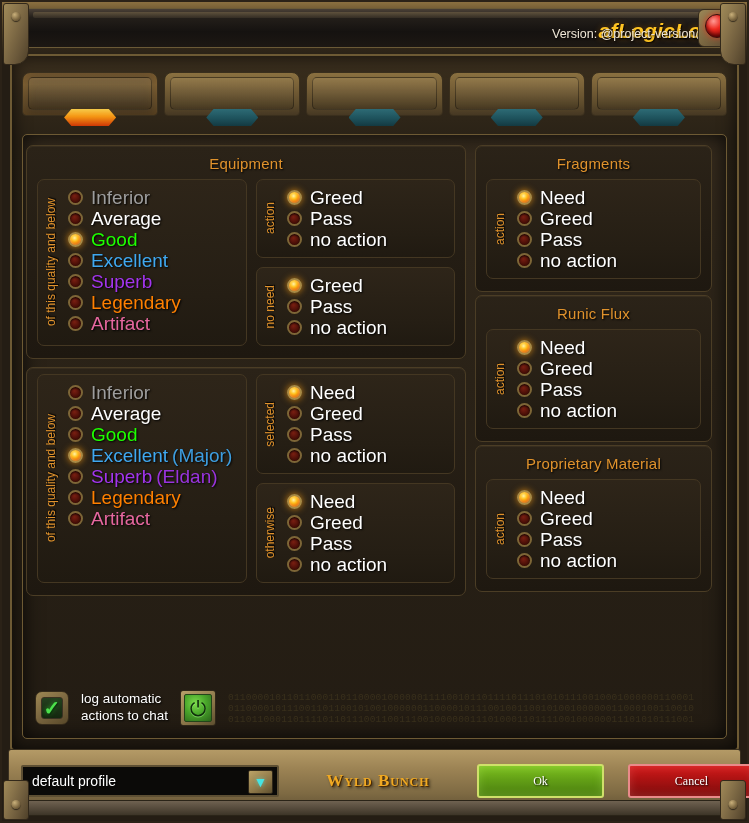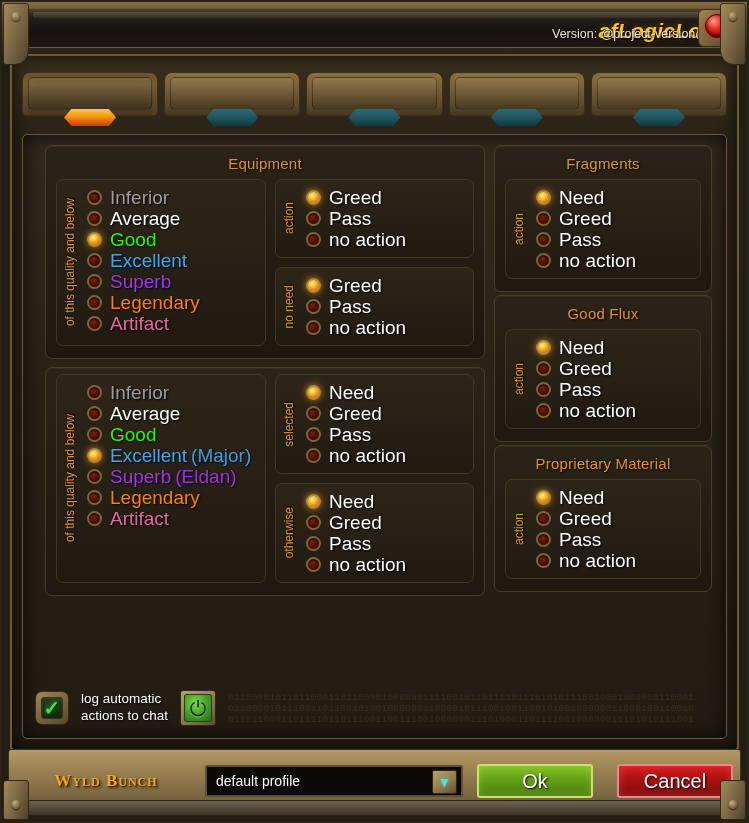--- a/index.html
+++ b/index.html
@@ -144,21 +144,21 @@
   
   #content {
     position:absolute; left:22px; right:22px; top:134px; bottom:84px;
     background: linear-gradient(180deg,#342a1d 0%, #2a2217 40%, #231c13 100%);
     border:1px solid #6d5a34;
     border-radius:5px;
     box-shadow: inset 0 0 20px rgba(0,0,0,.8);
     z-index:20;
   }
   #panels {
-    position:absolute; left:22px; right:14px; top:10px;
+    position:absolute; left:3px; right:14px; top:10px;
     display:flex; gap:9px;
   }
   .col-left  { width:440px; display:flex; flex-direction:column; gap:8px; }
   .col-right { flex:1; display:flex; flex-direction:column; gap:3px; }
 
   
   .group {
     background: linear-gradient(180deg,#2b2318 0%, #231c13 60%, #1e1810 100%);
     border:1px solid #4b3d25;
     border-radius:7px;
@@ -314,24 +314,24 @@
   #profile-arrow {
     position:absolute; right:4px; top:3px; width:25px; height:24px;
     background: linear-gradient(145deg,#bba367,#8d7748 60%,#60502f);
     border:1px solid #2f2719; border-radius:2px;
     display:flex; align-items:center; justify-content:center;
     color:#46e4e4; font-size:14px; line-height:1;
     text-shadow:0 0 4px rgba(60,230,230,.6);
     cursor:pointer;
   }
   .act-btn {
-    flex:0 0 auto; width:116px; height:34px;
+    flex:0 0 auto; width:127px; height:34px;
     border-radius:3px; cursor:pointer;
     display:flex; align-items:center; justify-content:center;
-    font-size:20px; color:#fff; text-shadow:1px 1px 2px #000;
+    font-size:12px; color:#fff; text-shadow:1px 1px 2px #000;font-family:Liberation Serif, serif;
   }
   #btn-ok {
     margin-left:auto;
     background: linear-gradient(180deg,#7fc222 0%, #63a016 45%, #4b7d10 100%);
     border:2px solid #cfe06a;
     box-shadow: inset 0 0 10px rgba(200,255,120,.25);
   }
   #btn-cancel {
     margin-left:10px;
     background: linear-gradient(180deg,#d21b1b 0%, #ab1212 45%, #7d0d0d 100%);
@@ -594,21 +594,21 @@
                 </div>
                 <div class="radio-row">
                   <span class="radio"></span>
                   <span class="lbl q-white">no action</span>
                 </div>
               </div>
           </div>
         </div>
 
         <div class="group">
-          <div class="title">Good Flux</div>
+          <div class="title">Runic Flux</div>
           <div class="subbox">
             <div class="vcap">
               <span>action</span>
             </div>
             <div class="radio-list">
                 <div class="radio-row">
                   <span class="radio on"></span>
                   <span class="lbl q-white">Need</span>
                 </div>
                 <div class="radio-row">
@@ -666,21 +666,21 @@
         <div class="face"></div>
         <div class="glyph">⏻</div>
       </div>
       <div id="binary">0110000101101100011011000010000001111001011011110111010101110010001000000110001
 0110000101110011011001010010000001100001011100100110010100100000011000100110010
 0110110001101111011011100110011100100000011101000110111100100000011101010111001</div>
     </div>
   </div>
 
   <div id="footer">
-    <div id="brand">Wyld Bunch</div>
     <div id="profile-select">
       <div id="profile-value">default profile</div>
       <div id="profile-arrow">▼</div>
     </div>
+    <div id="brand">Wyld Bunch</div>
     <div class="act-btn" id="btn-ok">Ok</div>
     <div class="act-btn" id="btn-cancel">Cancel</div>
   </div>
 </div>
 
 </body></html>

